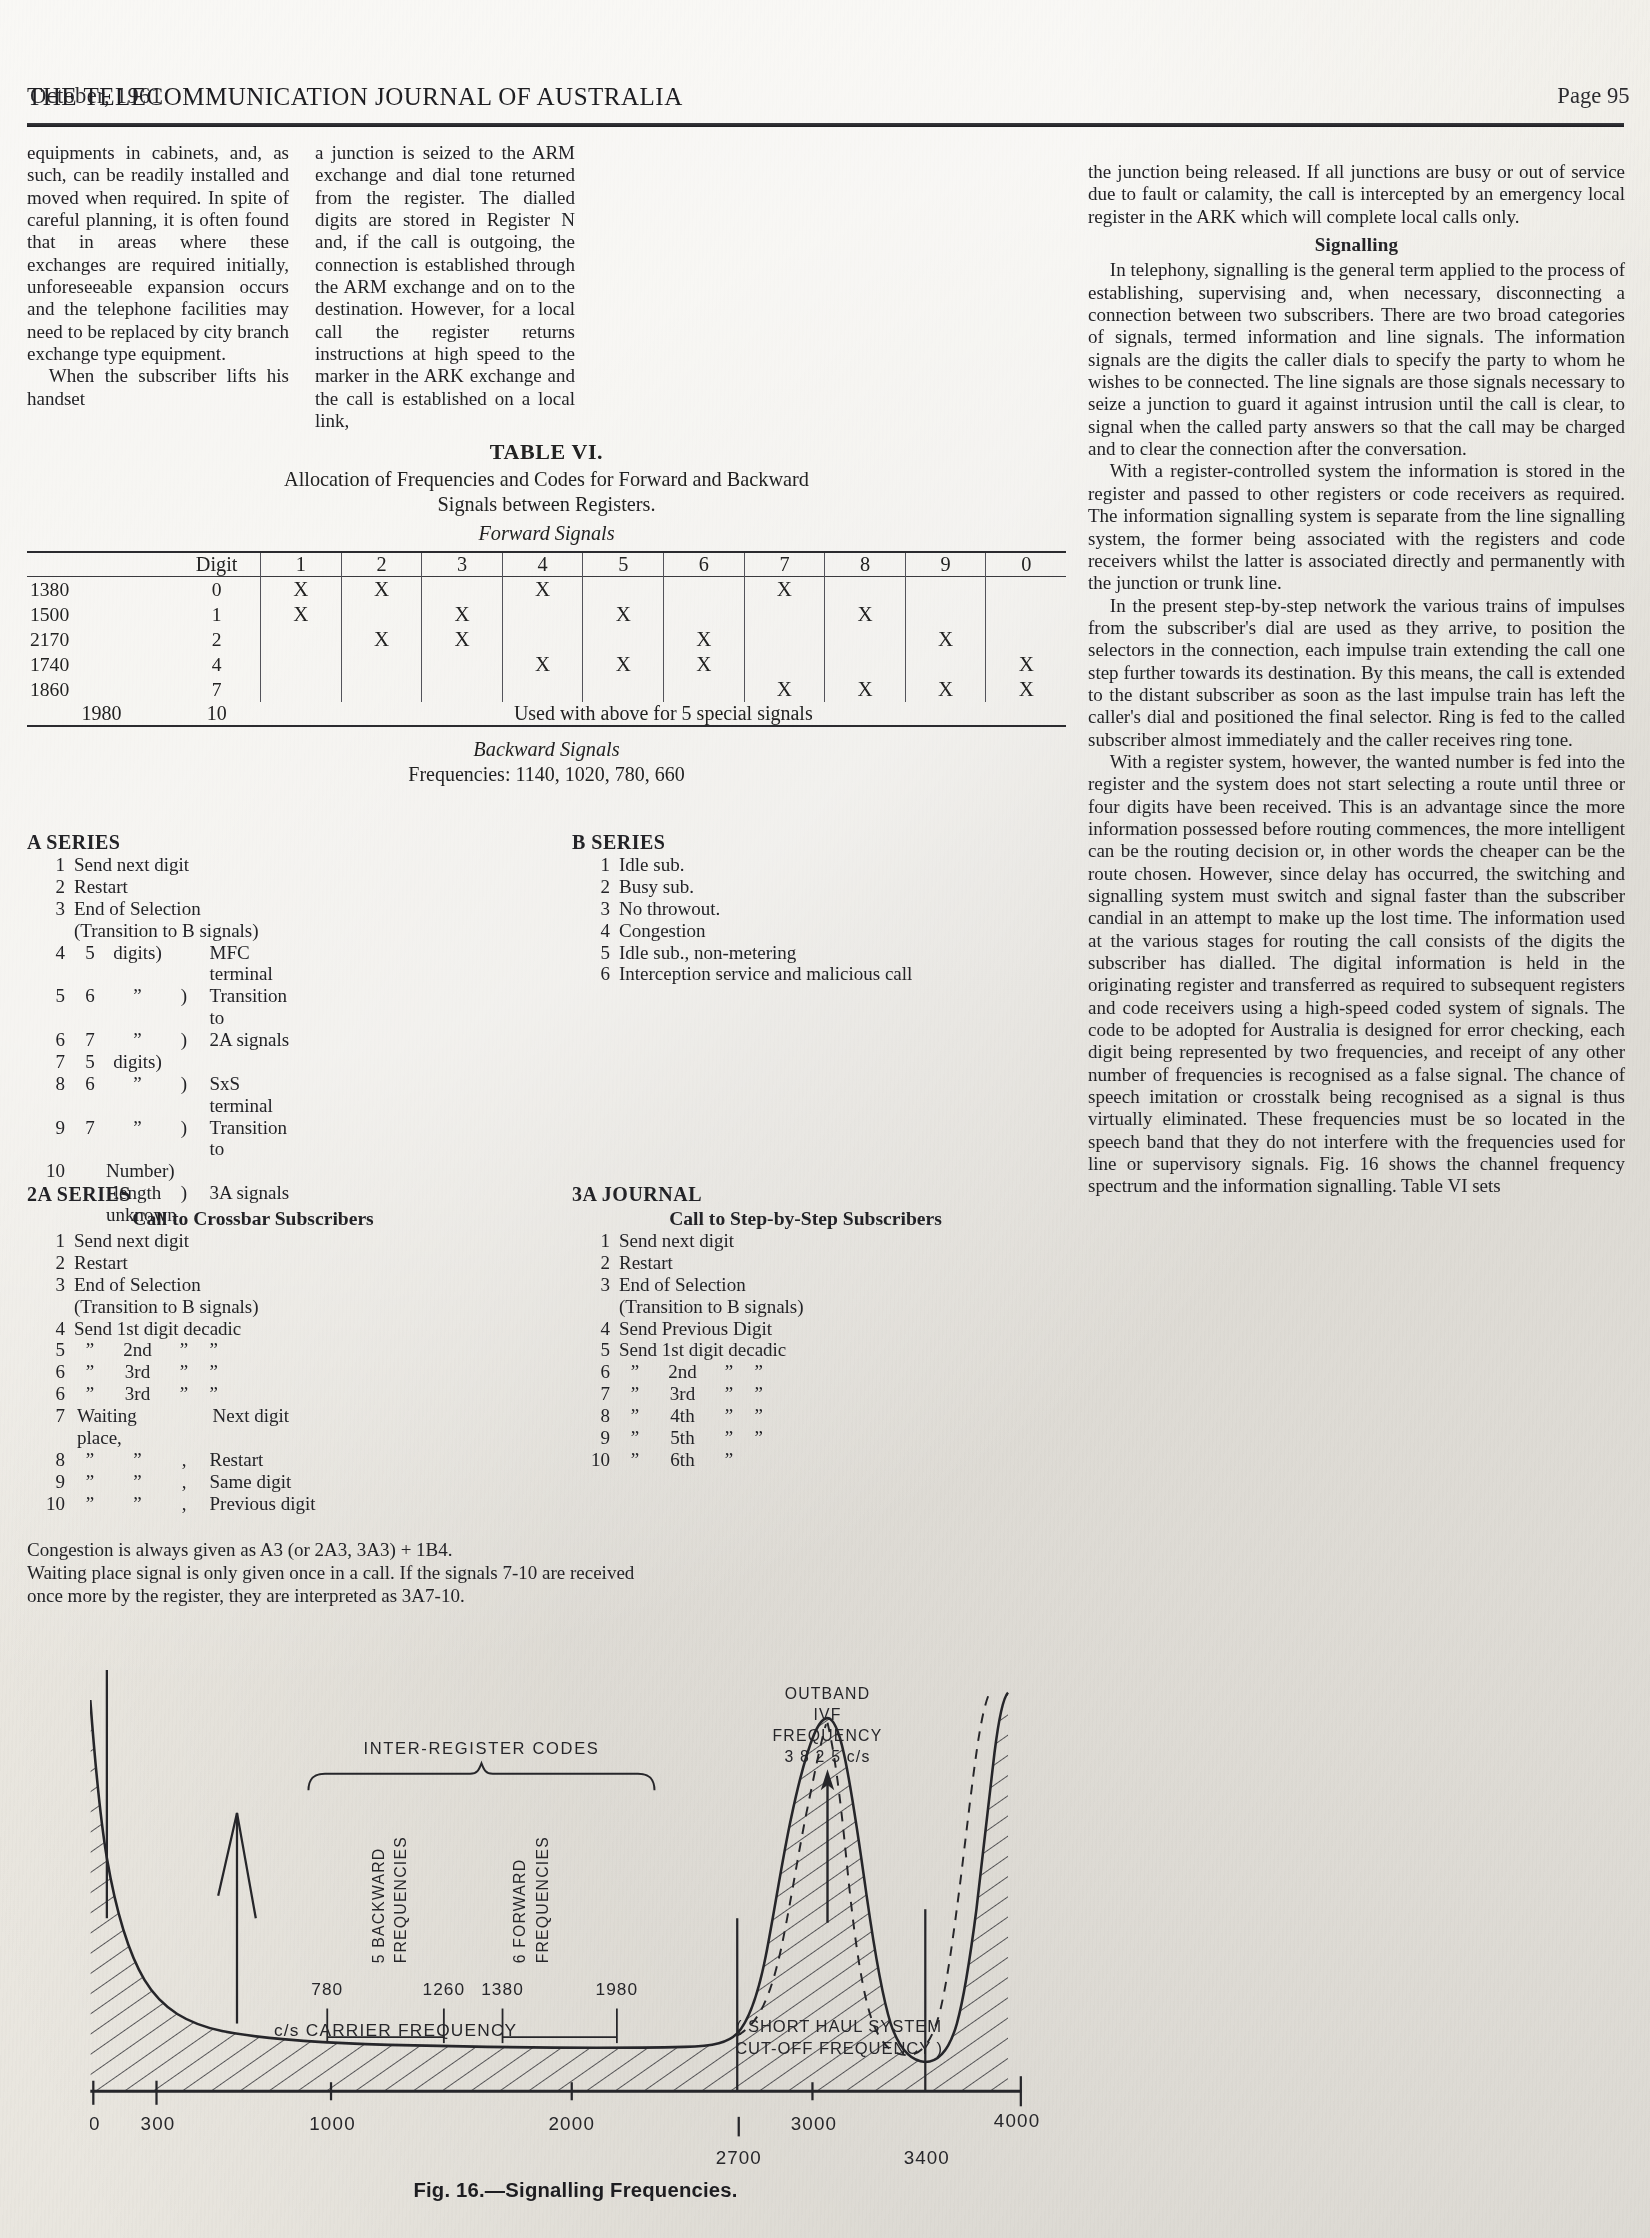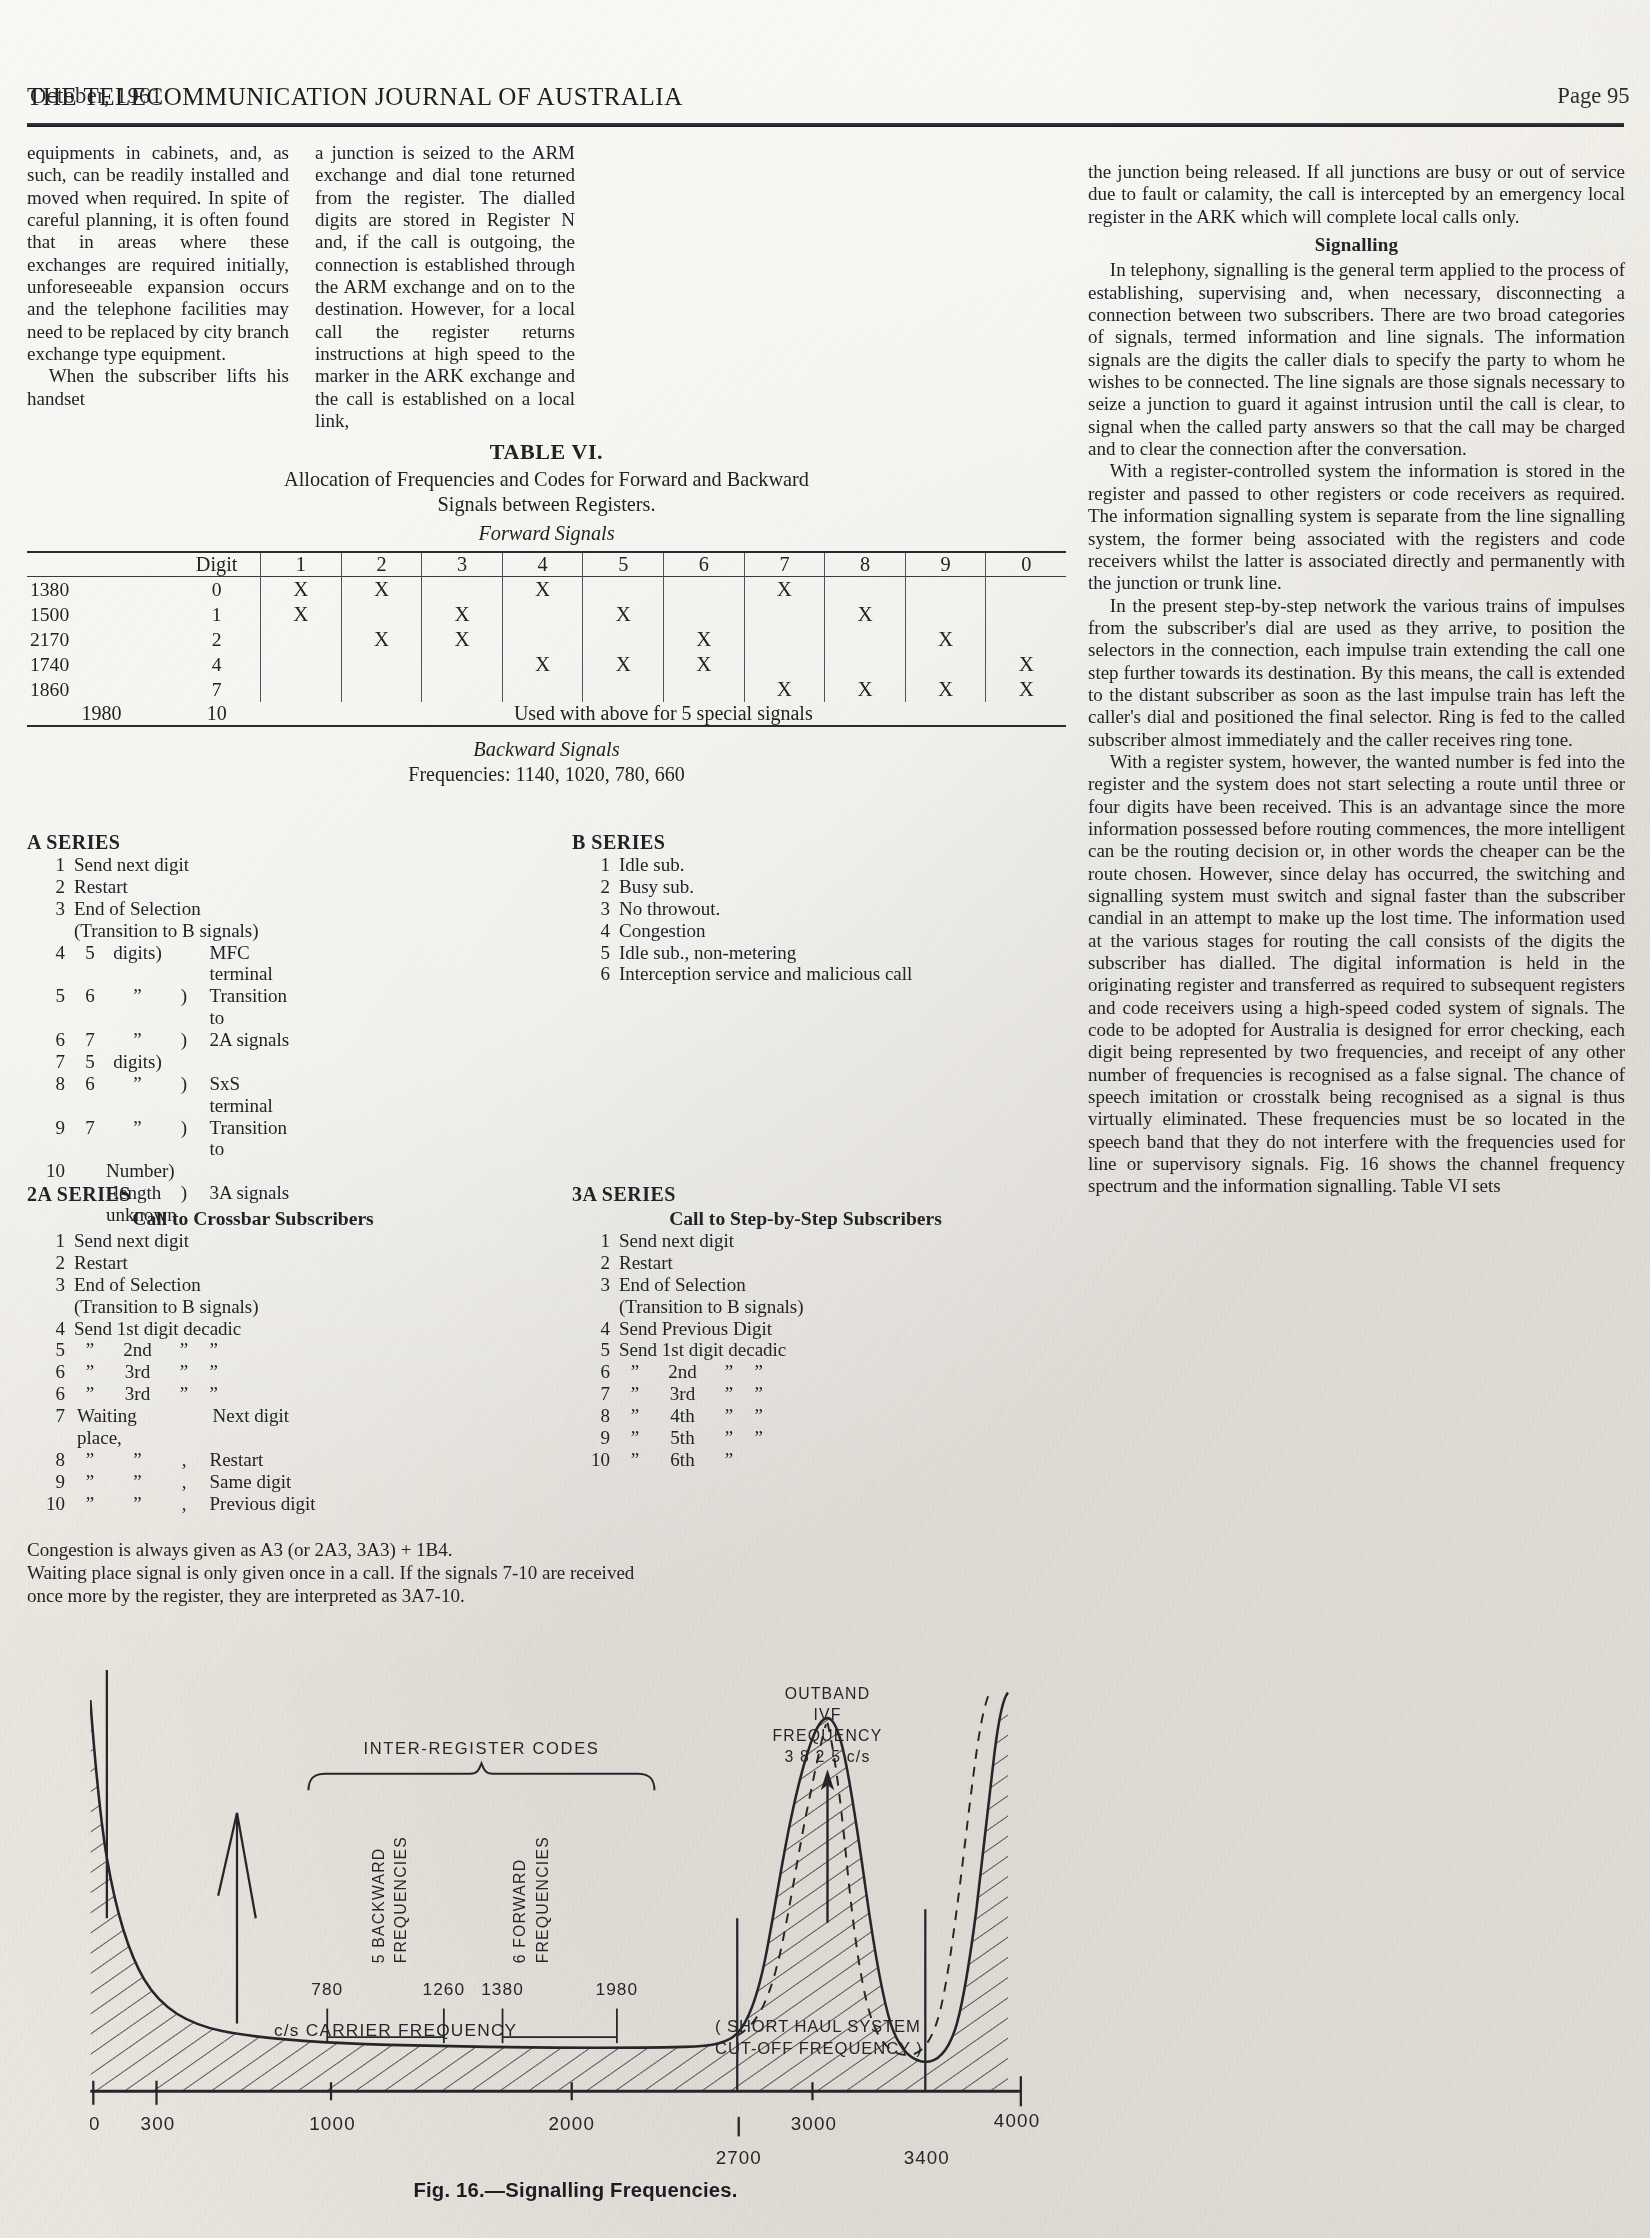--- a/index.html
+++ b/index.html
@@ -438,21 +438,21 @@
     <div class="tabrow">
       <span class="c1">10</span>
       <span class="c2">”</span>
       <span class="c3">”</span>
       <span class="c4">,</span>
       <span class="c5">Previous digit</span>
     </div>
   </div>
 
   <div class="series ser3A">
-    <div class="sh">3A SERIES</div>
+    <div class="sh">3A JOURNAL</div>
     <div class="sh2">Call to Step-by-Step Subscribers</div>
     <div class="li">
       <span class="n">1</span>
       <span class="t">Send next digit</span>
     </div>
     <div class="li">
       <span class="n">2</span>
       <span class="t">Restart</span>
     </div>
     <div class="li">
@@ -648,21 +648,21 @@
       <g stroke="#26262a" stroke-width="3">
         <line x1="862" y1="594" x2="862" y2="620"></line>
       </g>
       <g font-family="Liberation Sans, sans-serif" font-size="25" fill="#26262a" text-anchor="middle" letter-spacing="1.4">
         <text x="862" y="657">2700</text>
         <text x="1112" y="657">3400</text>
       </g>
     </svg>
 
     <div style="position:absolute;left:184px;top:350px;font-family:'Liberation Sans',sans-serif;font-size:17.3px;letter-spacing:1.2px;color:#26262a;">c/s      CARRIER FREQUENCY</div>
-    <div style="position:absolute;left:625px;top:346px;width:248px;font-family:'Liberation Sans',sans-serif;font-size:16.6px;letter-spacing:0.9px;color:#26262a;line-height:1.35;">
+    <div style="position:absolute;left:625px;top:346px;width:248px;text-align:center;font-family:'Liberation Sans',sans-serif;font-size:16.6px;letter-spacing:0.9px;color:#26262a;line-height:1.35;">
       <div>( SHORT HAUL SYSTEM</div>
       <div>CUT-OFF FREQUENCY )</div>
     </div>
   </div>
 
   <div class="figcap">Fig. 16.—Signalling Frequencies.</div>
 </div>
 
 
 </body></html>

